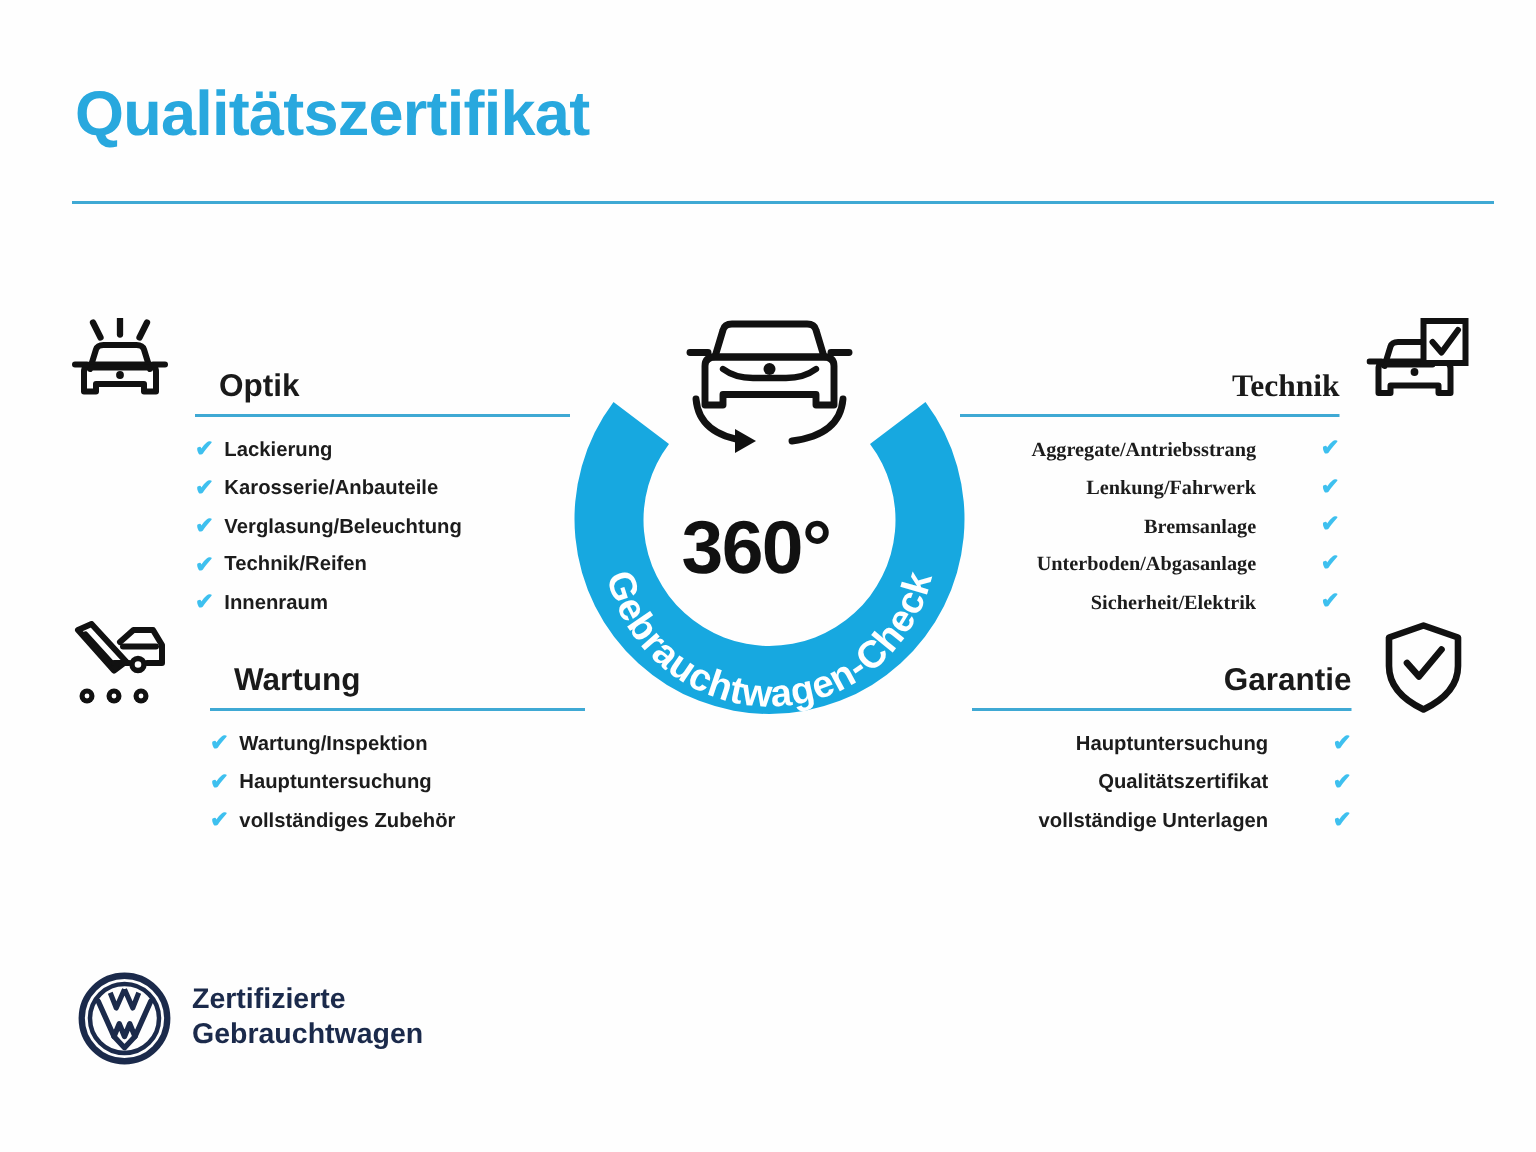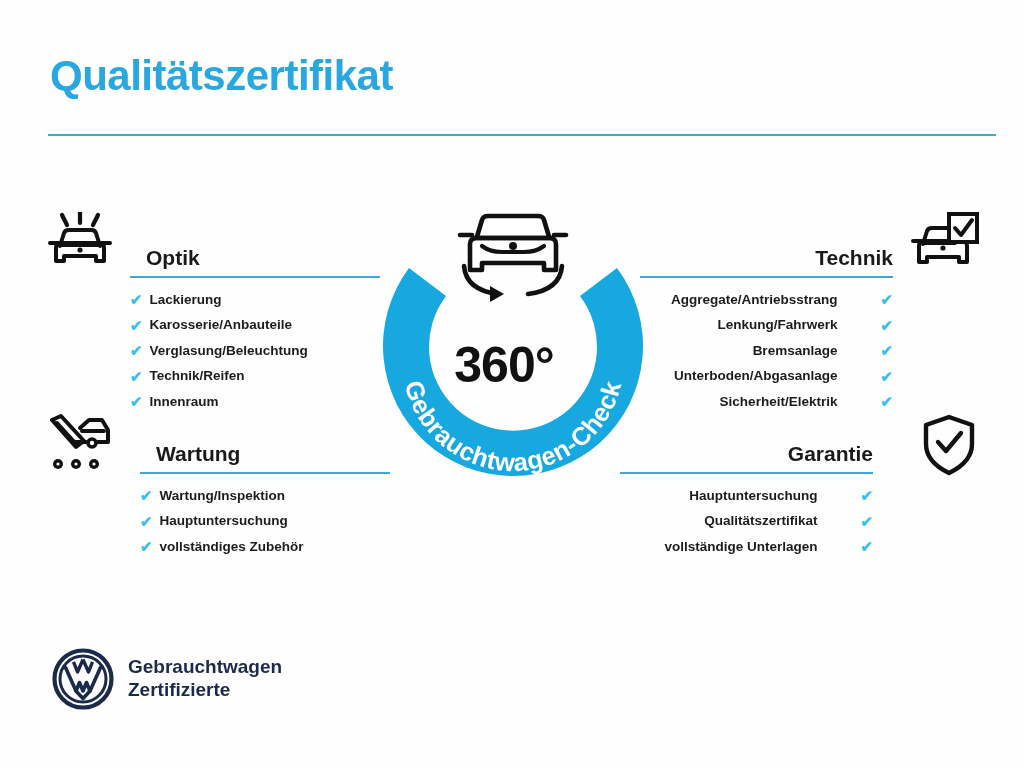--- a/index.html
+++ b/index.html
@@ -79,22 +79,22 @@
     font-size: 15px;
     font-weight: bold;
     line-height: 1;
   }
   .left .check  { margin-right: 7px; }
   .right .check { margin-left: 7px; }
 
   
   .blk-optik   { left: 130px; top: 238px; width: 250px; }
   .blk-wartung { left: 140px; top: 434px; width: 250px; text-align: center; }
-  .blk-technik { left: 640px; top: 238px; width: 253px; }
-  .blk-garantie{ left: 620px; top: 434px; width: 253px; }
+  .blk-technik { left: 640px; top: 238px; width: 253px; font-family: Liberation Serif, serif; }
+  .blk-garantie{ left: 648px; top: 434px; width: 253px; }
 
   
   .side-icon { position: absolute; }
   .ic-optik    { left: 46px;  top: 212px; }
   .ic-wartung  { left: 46px;  top: 414px; }
   .ic-technik  { left: 911px; top: 212px; }
   .ic-garantie { left: 921px; top: 414px; }
 
   
   .badge {
@@ -344,18 +344,18 @@
   <div class="vw-lockup">
     <svg width="62" height="62" viewBox="0 0 62 62">
       <circle cx="31" cy="31" r="28.5" fill="none" stroke="#1b2a4b" stroke-width="4.2"></circle>
       <circle cx="31" cy="31" r="23" fill="none" stroke="#1b2a4b" stroke-width="3"></circle>
       <path d="M31 11.5 L25.5 24 L21.5 13.8
                M31 11.5 L36.5 24 L40.5 13.8" fill="none" stroke="#1b2a4b" stroke-width="3.4" stroke-linejoin="round"></path>
       <path d="M13.5 19.5 L24 43 L27.5 34.5 L31 43 L34.5 34.5 L38 43 L48.5 19.5" fill="none" stroke="#1b2a4b" stroke-width="3.6" stroke-linejoin="round" stroke-linecap="round"></path>
       <path d="M24 43 L31 50.5 L38 43" fill="none" stroke="#1b2a4b" stroke-width="3.6" stroke-linejoin="round" stroke-linecap="round"></path>
     </svg>
     <div class="vw-text">
+      <div>Zertifizierte</div>
       <div>Gebrauchtwagen</div>
-      <div>Zertifizierte</div>
     </div>
   </div>
 
 </div>
 
 </body></html>

